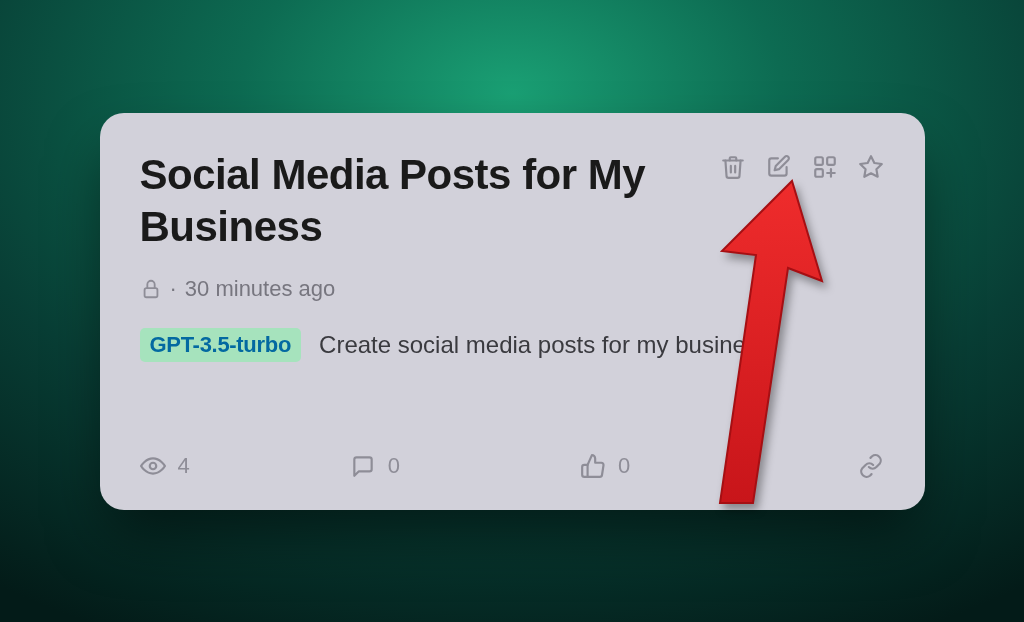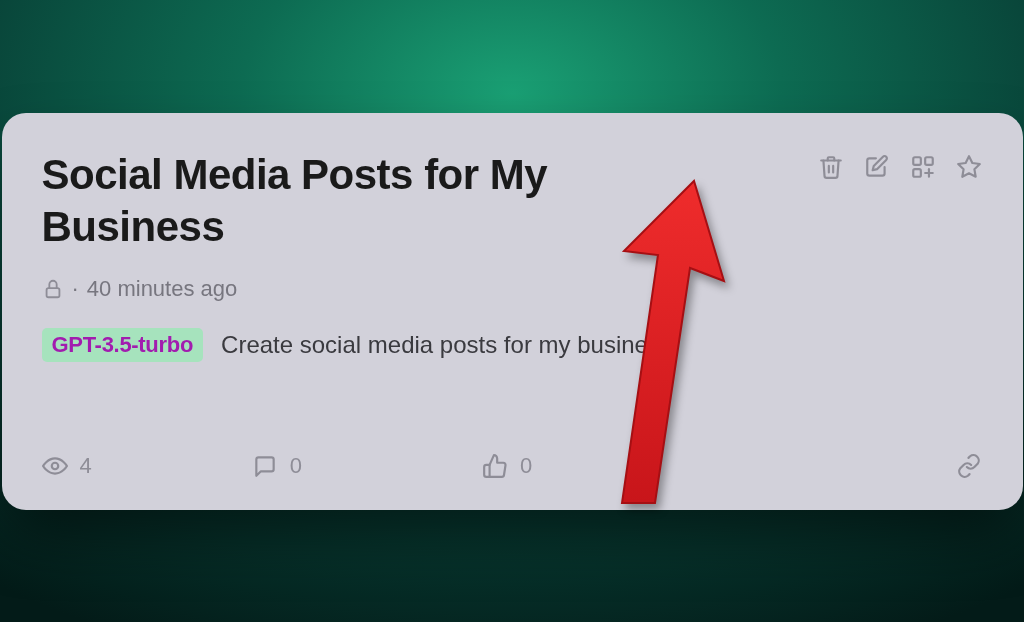--- a/index.html
+++ b/index.html
@@ -5,21 +5,21 @@
   * { box-sizing: border-box; margin: 0; padding: 0; }
   html, body { width: 1024px; height: 622px; }
   body {
     background: radial-gradient(ellipse 900px 600px at 50% 15%, #1aa074 0%, #0d6b52 30%, #083e35 65%, #031b18 100%);
     font-family: -apple-system, BlinkMacSystemFont, "Segoe UI", Helvetica, Arial, sans-serif;
     display: flex;
     align-items: center;
     justify-content: center;
   }
   .card {
-    width: 1021px;
+    width: 825px;
     background: #d2d1da;
     border-radius: 24px;
     padding: 36px 40px 30px 40px;
     box-shadow: 0 30px 60px -10px rgba(0,0,0,0.55);
     position: relative;
   }
   .card-header {
     display: flex;
     justify-content: space-between;
     align-items: flex-start;
@@ -63,21 +63,21 @@
   .lock-icon { width: 22px; height: 22px; color: #8e8d97; }
   .desc-row {
     margin-top: 26px;
     display: flex;
     align-items: center;
     gap: 18px;
     flex-wrap: wrap;
   }
   .model-badge {
     background: #a6e3bd;
-    color: #a21caf;
+    color: #0369a1;
     font-weight: 600;
     font-size: 22px;
     padding: 4px 10px;
     border-radius: 5px;
     letter-spacing: -0.3px;
   }
   .description {
     font-size: 24px;
     color: #3a3a3f;
   }
@@ -147,21 +147,21 @@
     </div>
   </div>
 
 
   <div class="meta-row">
     <svg class="lock-icon" viewBox="0 0 24 24" fill="none" stroke="currentColor" stroke-width="2" stroke-linecap="round" stroke-linejoin="round">
       <rect x="5" y="11" width="14" height="10" rx="2"></rect>
         <path d="M8 11V7a4 4 0 0 1 8 0v4"></path>
     </svg>
     <span>·</span>
-    <span>40 minutes ago</span>
+    <span>30 minutes ago</span>
   </div>
 
   <div class="desc-row">
     <span class="model-badge">GPT-3.5-turbo</span>
     <span class="description">Create social media posts for my business</span>
   </div>
 
   <div class="footer">
     <div class="stat stat-views">
       <svg viewBox="0 0 24 24" fill="none" stroke="currentColor" stroke-width="2" stroke-linecap="round" stroke-linejoin="round">

